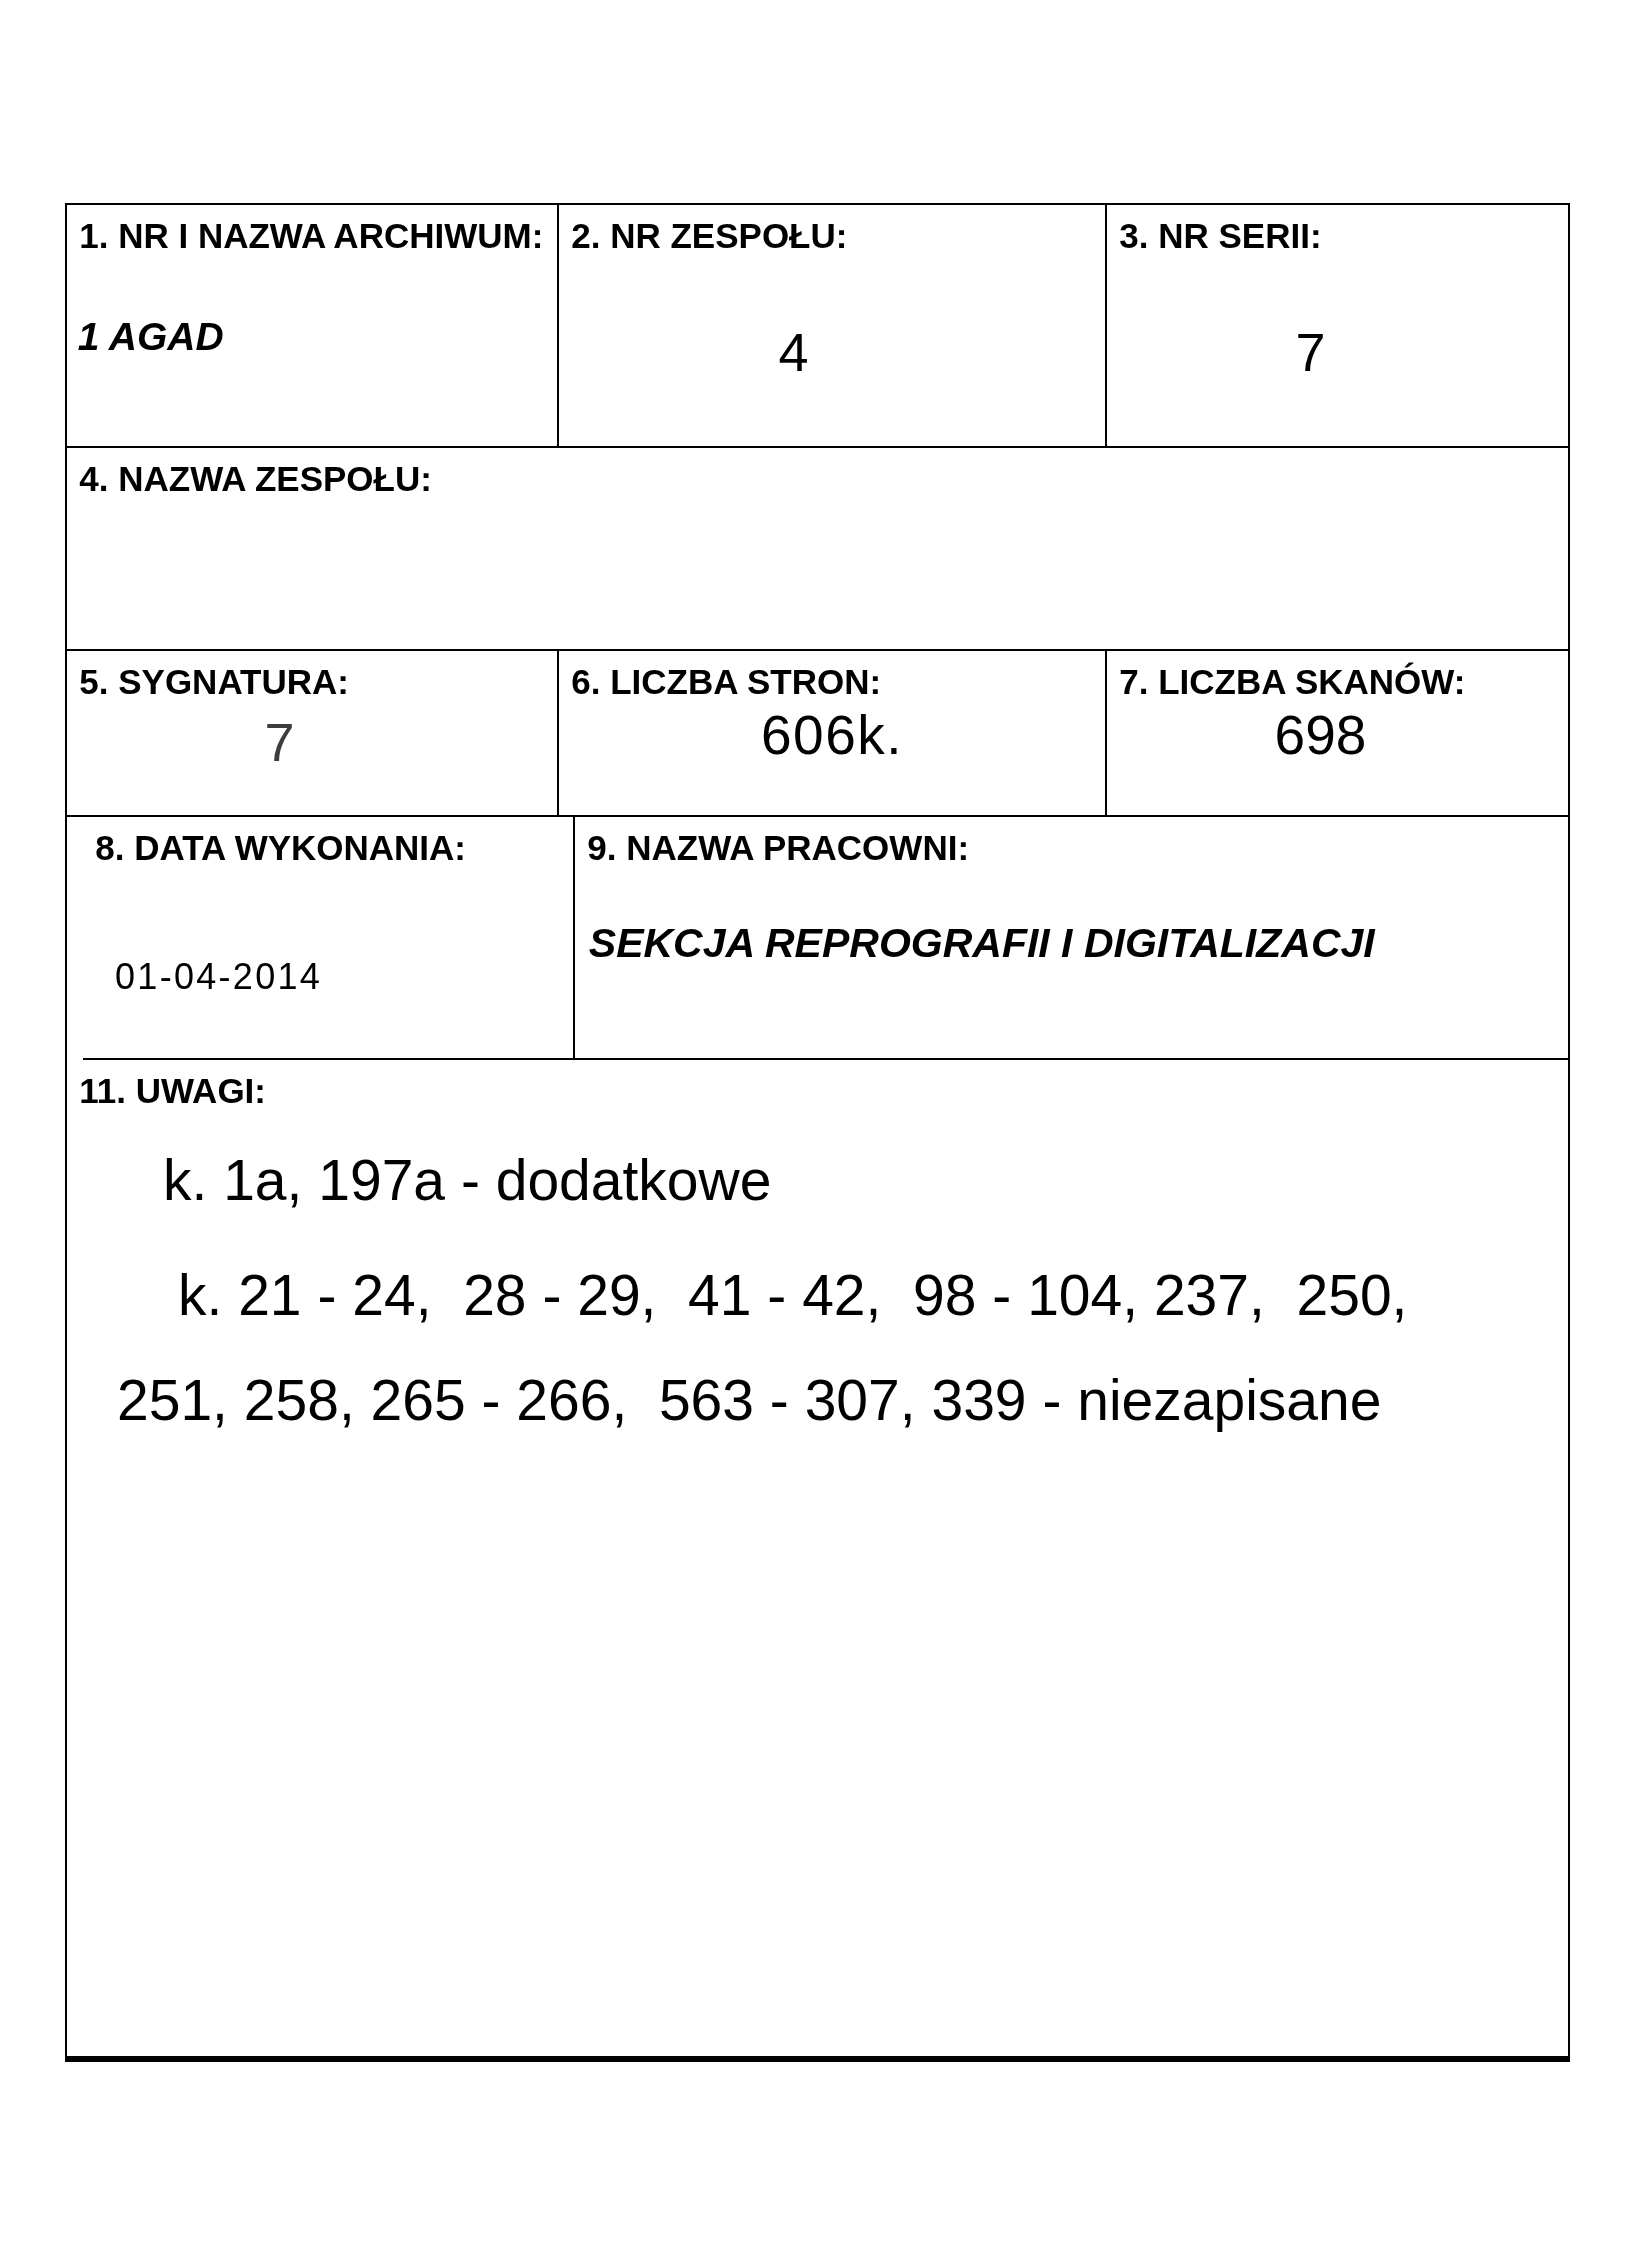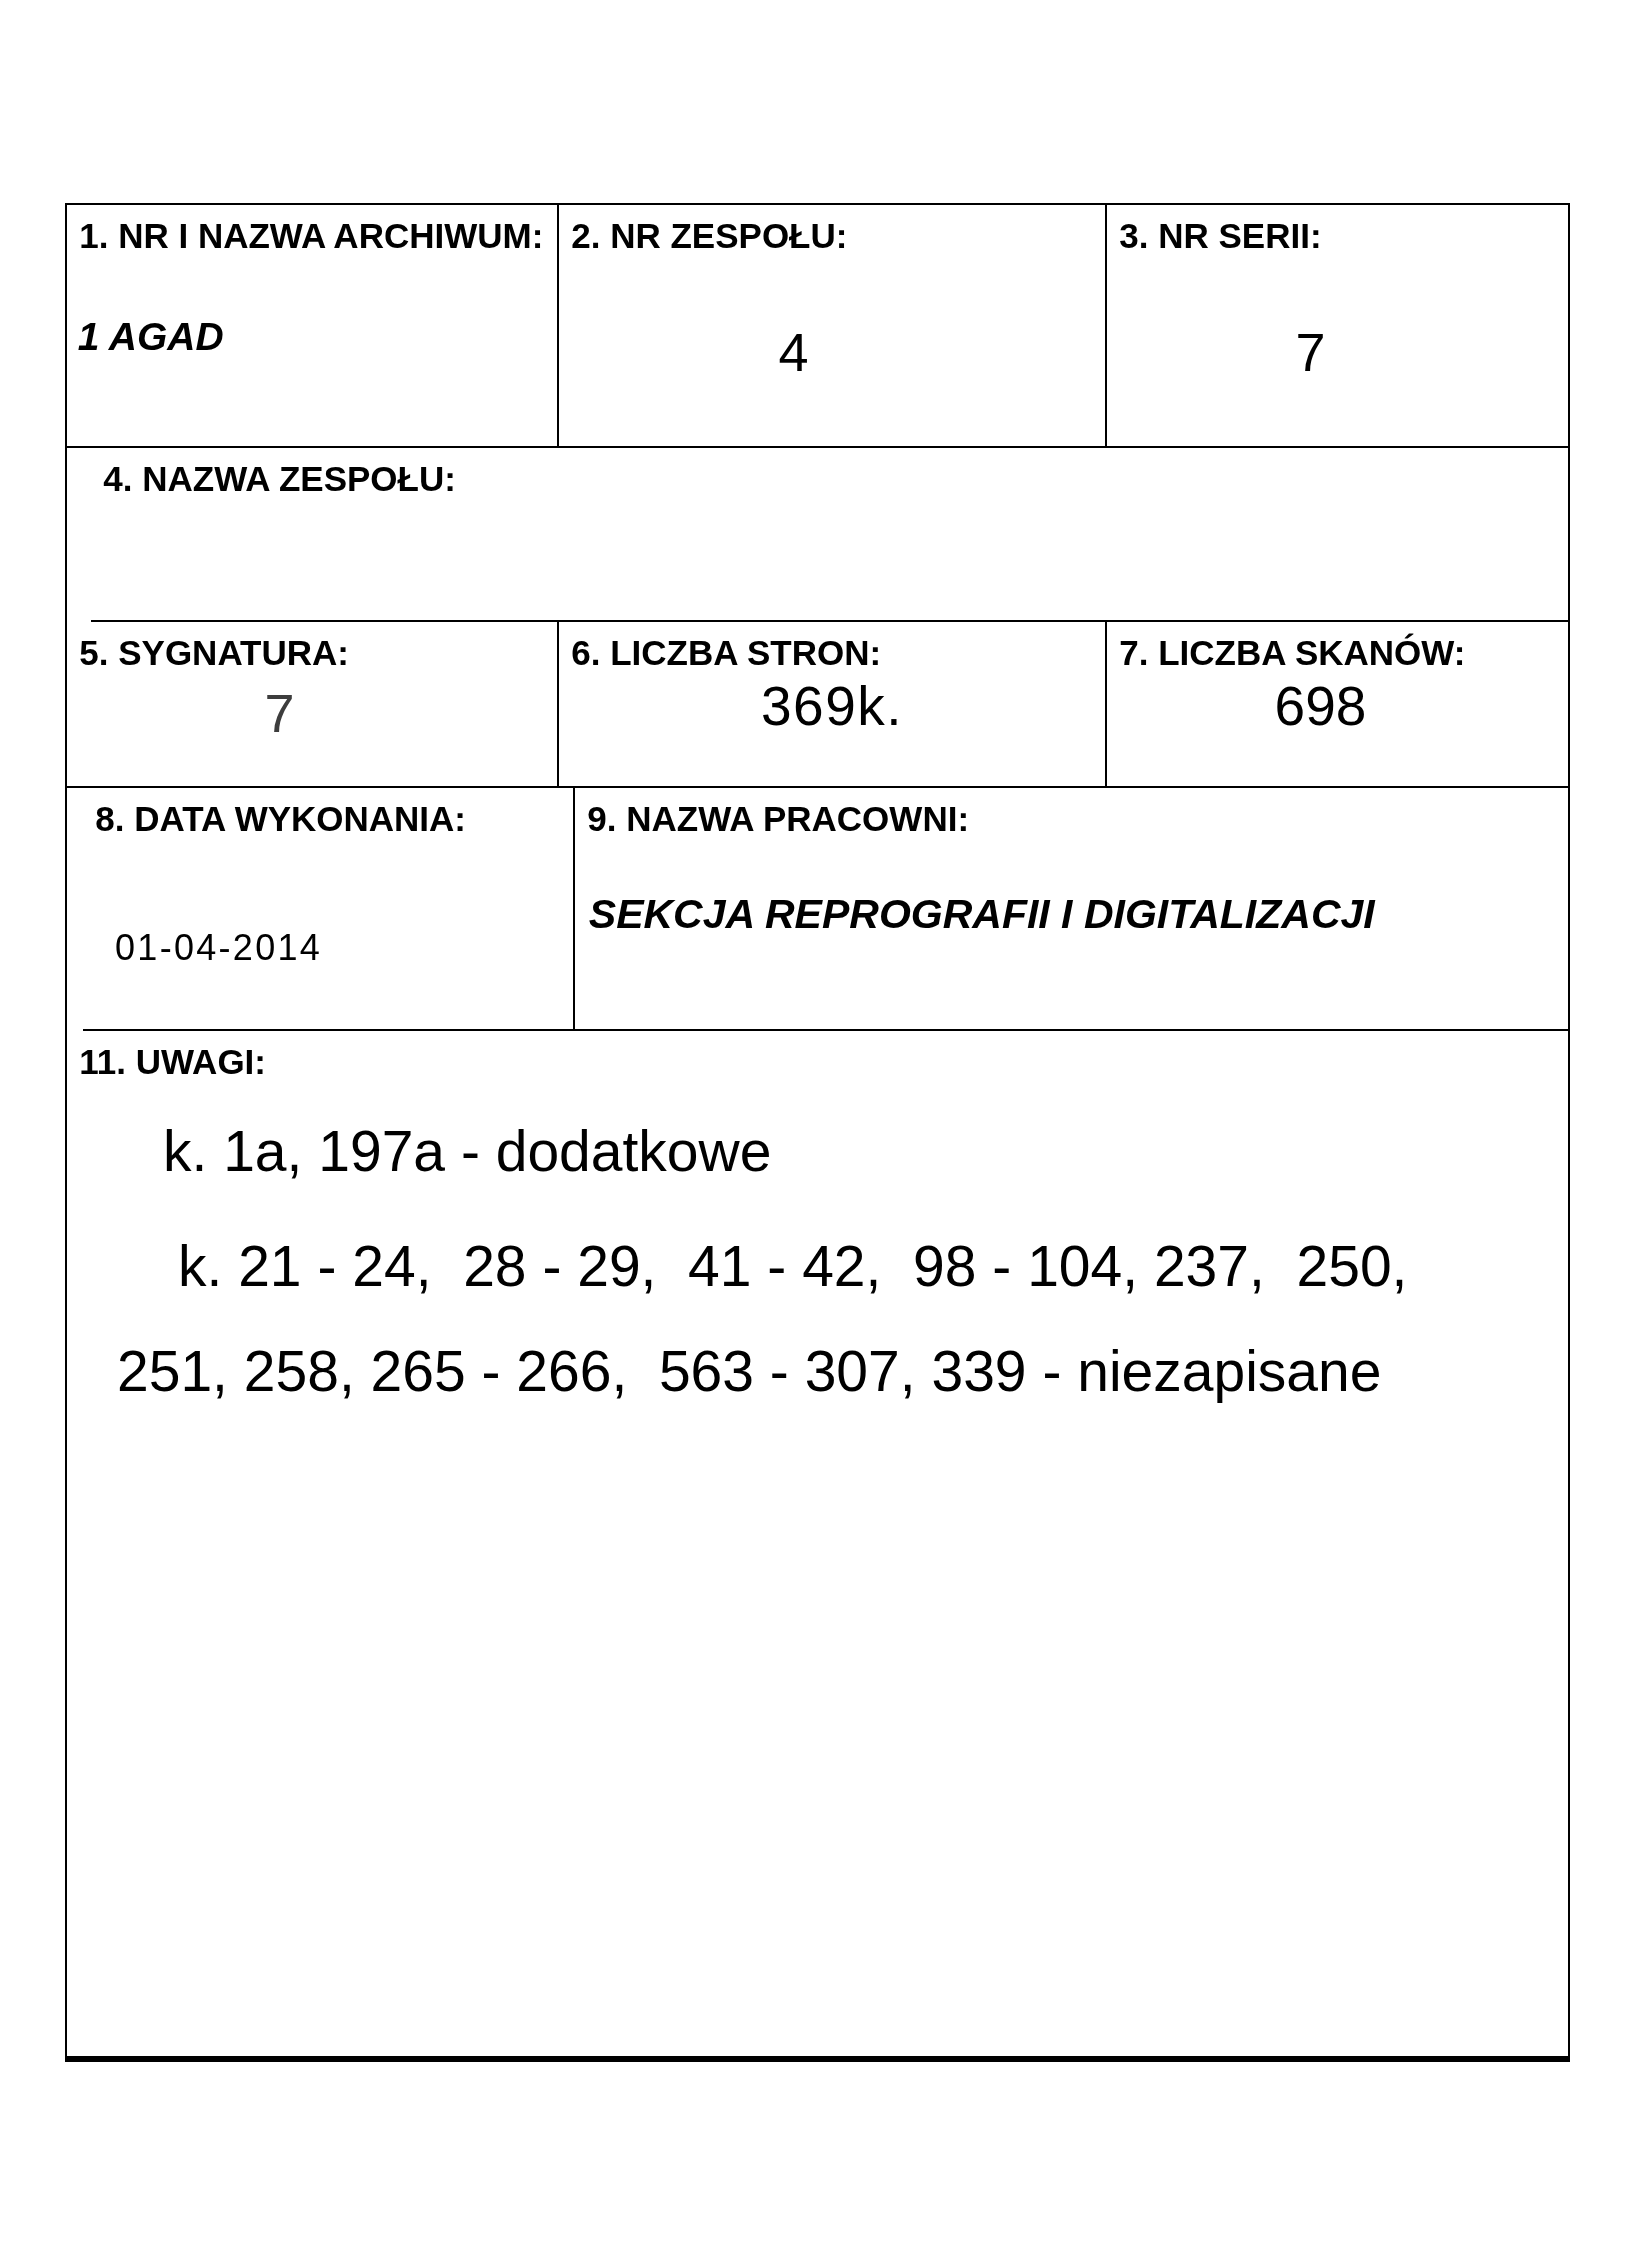--- a/index.html
+++ b/index.html
@@ -28,21 +28,21 @@
     display: flex;
     flex-direction: column;
   }
   .row {
     display: flex;
     box-sizing: border-box;
     border-bottom: 2.3px solid #000;
     flex: 0 0 auto;
   }
   .row-1 { height: 243px; }
-  .row-2 { height: 174px; margin-left: 24px; }
+  .row-2 { height: 203px; }
   .row-3 { height: 166px; }
   .row-4 { height: 243px; margin-left: 16px; }
   .row-5 { flex: 1 1 auto; border-bottom: none; }
   .cell {
     position: relative;
     box-sizing: border-box;
     border-right: 2.3px solid #000;
     padding: 10.7px 12.3px;
   }
   .cell:last-child { border-right: none; }
@@ -147,21 +147,21 @@
     </div>
   </div>
 
   <div class="row row-3">
     <div class="cell col-a">
       <div class="label">5. SYGNATURA:</div>
       <div class="value v-signature" style="color:#3d3d3d;">7</div>
     </div>
     <div class="cell col-b">
       <div class="label">6. LICZBA STRON:</div>
-      <div class="value v-pages">369k.</div>
+      <div class="value v-pages">606k.</div>
     </div>
     <div class="cell col-c">
       <div class="label">7. LICZBA SKANÓW:</div>
       <div class="value v-scans">698</div>
     </div>
   </div>
 
   <div class="row row-4">
     <div class="cell col-a">
       <div class="label">8. DATA WYKONANIA:</div>

